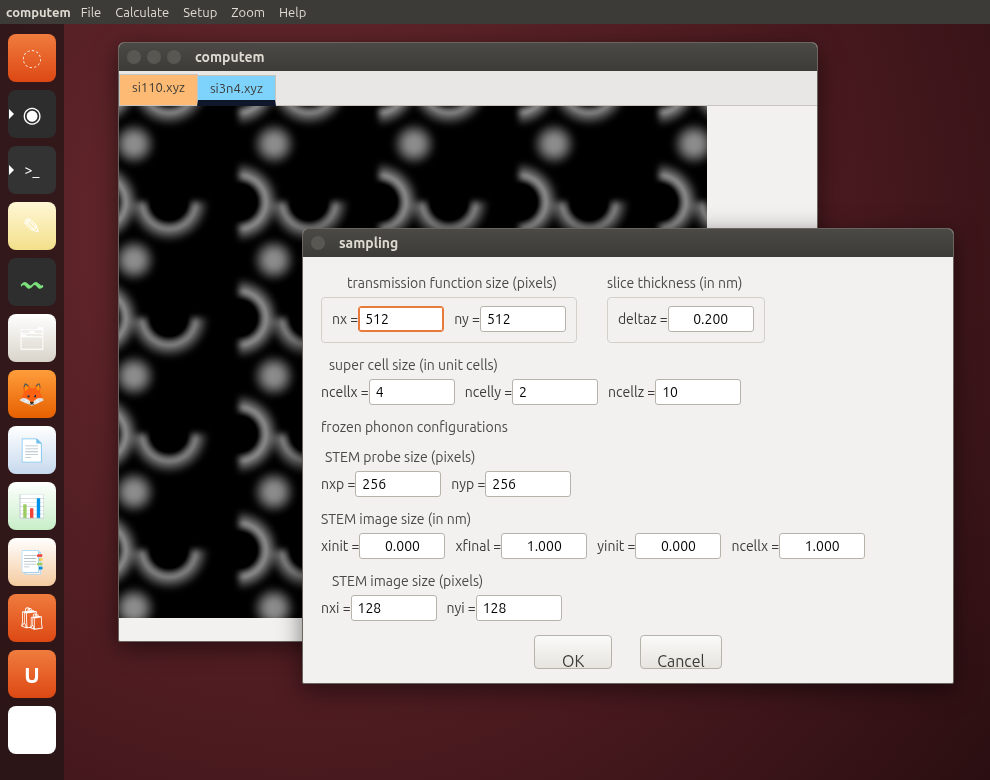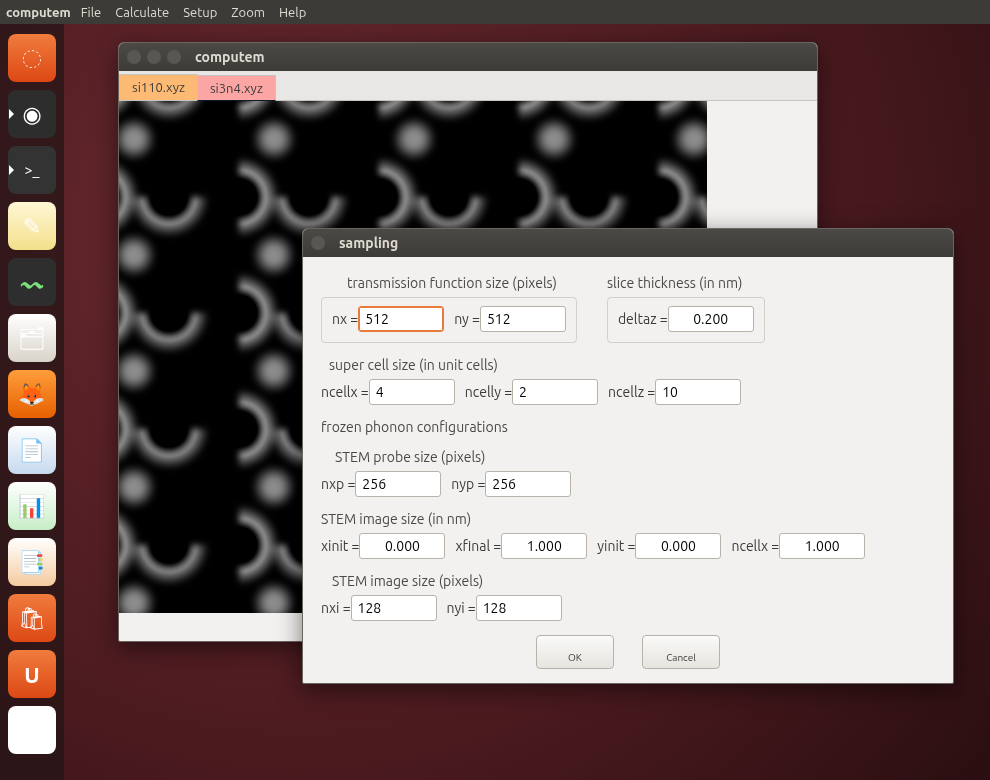--- a/index.html
+++ b/index.html
@@ -76,21 +76,21 @@
 
 #computem-win { top: 42px; left: 118px; width: 700px; height: 600px; z-index: 10; }
 .tabs {
   display: flex; background: #e8e7e5; border-bottom: 1px solid #c7c4bf;
 }
 .tab {
   padding: 5px 12px; font-size: 13px; border: 1px solid #c7c4bf;
   border-bottom: none; background: #fdba74; margin-right: -1px;
   margin-top: 3px;
 }
-.tab.active { background: #fca5a5; border-bottom: 1px solid #0f172a; position: relative; top: 1px; }
+.tab.active { background: #7dd3fc; border-bottom: 6px solid #0f172a; position: relative; top: 1px; }
 .sim-view {
   width: 588px; height: 512px; background: #000;
   position: relative; overflow: hidden;
 }
 
 .sim-view .pattern {
   position:absolute; inset:-20px;
   background:
     radial-gradient(circle at 0 0, rgba(0,0,0,0.95) 18px, rgba(255,255,255,0.6) 26px, rgba(0,0,0,0) 40px),
     radial-gradient(circle at 70px 0, rgba(0,0,0,0.95) 18px, rgba(255,255,255,0.55) 26px, rgba(0,0,0,0) 40px),
@@ -119,21 +119,21 @@
 input.val.num { text-align: center; }
 input.val.focused { border: 1px solid #e87a3a; box-shadow: 0 0 0 1px #e87a3a inset; }
 fieldset.box {
   border: 1px solid #d3d0ca; border-radius: 4px; padding: 8px 10px 10px 10px;
 }
 .btn-row { display:flex; justify-content:center; gap: 28px; margin-top: 10px; }
 button.dlg {
   min-width: 78px; height: 28px; padding: 16px 16px;
   background: linear-gradient(#fafaf8,#e6e4df);
   border: 1px solid #b7b3ab; border-radius: 4px;
-  font-size: 10px; color: #3c3b37;
+  font-size: 16px; color: #3c3b37;
 }
 </style>
 </head>
 <body>
 
 <div class="menubar">
   <span class="app-label">computem</span>
   <span class="menu-item">File</span>
   <span class="menu-item">Calculate</span>
   <span class="menu-item">Setup</span>
@@ -251,21 +251,21 @@
           <input class="val" value="10" style="">
         </div>
       </div>
     </div>
 
     <div class="group">
       <div class="group-label" style="margin-left:0">frozen phonon configurations</div>
     </div>
 
     <div class="group">
-      <div class="group-label" style="margin-left:14px">STEM probe size (pixels)</div>
+      <div class="group-label" style="margin-left:4px">STEM probe size (pixels)</div>
       <div class="fields">
         <div class="pair">
           <label>nxp =</label>
           <input class="val" value="256" style="">
         </div>
         <div class="pair">
           <label>nyp =</label>
           <input class="val" value="256" style="">
         </div>
       </div>

